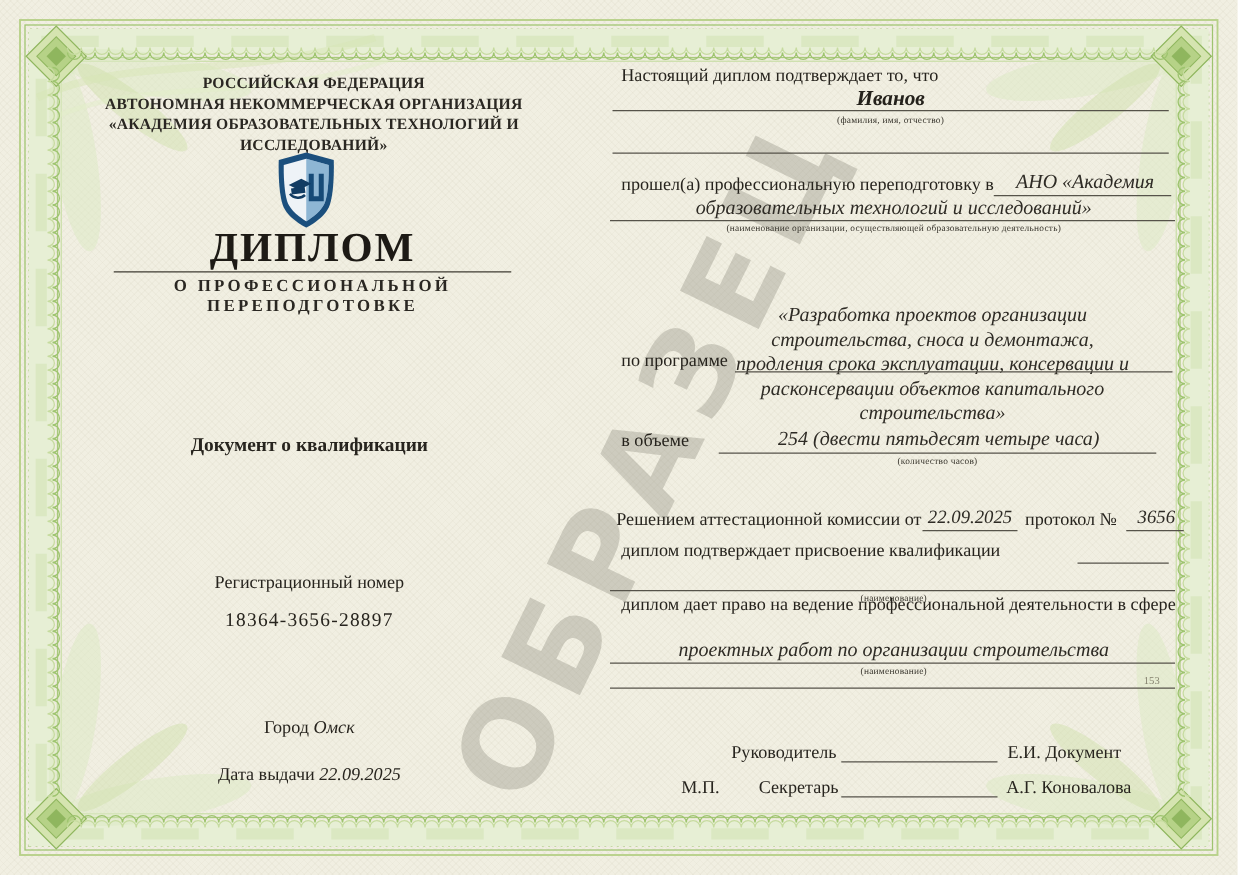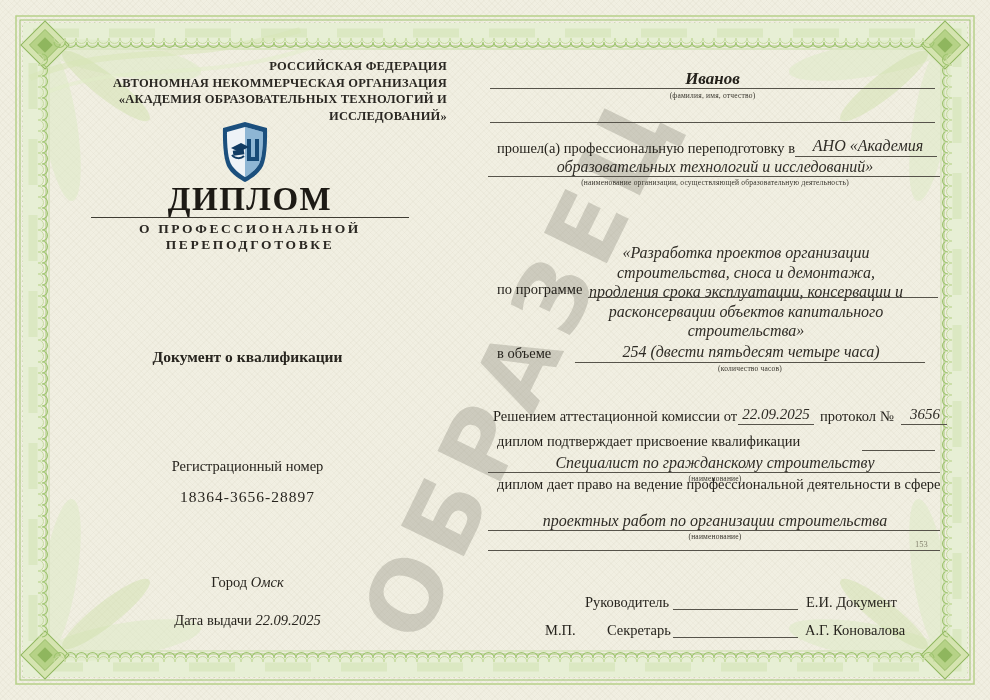--- a/index.html
+++ b/index.html
@@ -18,21 +18,21 @@
   #border-svg{position:absolute;left:0;top:0;z-index:0;}
   .watermark{
     position:absolute;left:520px;top:366px;z-index:1;
     transform:translate(-50%,-50%) rotate(-64deg);
     font-family:"DejaVu Sans","Liberation Sans",sans-serif;
     font-weight:bold;font-size:96px;letter-spacing:10px;
     color:#7d7b6e;opacity:0.30;white-space:nowrap;
   }
   .content{position:absolute;inset:0;z-index:2;}
   
-  .org-header{left:55px;top:58px;width:392px;text-align:right;
+  .org-header{left:55px;top:58px;width:392px;text-align:center;
     font-weight:bold;font-size:12.5px;line-height:16.5px;color:#2a2722;letter-spacing:0.2px;}
   .logo{left:219px;top:121px;width:52px;height:62px;}
   .title-block{left:55px;top:183px;width:390px;text-align:center;}
   .title-main{font-size:33px;font-weight:bold;letter-spacing:1.5px;line-height:33px;color:#1d1a15;}
   .title-rule{margin:1px auto 0;width:318px;border-top:1.2px solid #3f3c33;}
   .title-sub{margin-top:3px;font-size:13.5px;font-weight:bold;letter-spacing:2.6px;color:#2a2722;}
   .doc-type{left:60px;top:348px;width:375px;text-align:center;font-weight:bold;font-size:15.5px;}
   .reg-label{left:60px;top:458px;width:375px;text-align:center;font-size:14.5px;}
   .reg-number{left:60px;top:488px;width:375px;text-align:center;font-size:15.5px;letter-spacing:1px;}
   .city-line{left:60px;top:574px;width:375px;text-align:center;font-size:14.5px;}
@@ -155,20 +155,21 @@
 
     <div class="abs city-line">
       <span>Город</span>
       <span class="ital">Омск</span>
     </div>
     <div class="abs date-line">
       <span>Дата выдачи</span>
       <span class="ital">22.09.2025</span>
     </div>
 
+    <div class="abs r-text" style="left:497px;top:53px;">Настоящий диплом подтверждает то, что</div>
 
     <div class="abs value-bold center" style="left:490px;top:69px;width:445px;">Иванов</div>
     <div class="rule" style="left:490px;top:88px;width:445px;"></div>
     <div class="abs caption center" style="left:490px;top:91px;width:445px;">(фамилия, имя, отчество)</div>
 
     <div class="rule" style="left:490px;top:122px;width:445px;"></div>
 
     <div class="abs r-text" style="left:497px;top:140px;">прошел(а) профессиональную переподготовку в</div>
     <div class="abs value center" style="left:798px;top:137px;width:140px;">АНО «Академия</div>
     <div class="rule" style="left:795px;top:156px;width:142px;"></div>
@@ -191,21 +192,20 @@
 
     <div class="abs r-text" style="left:493px;top:408px;">Решением аттестационной комиссии от</div>
     <div class="abs value center" style="left:740px;top:406px;width:72px;font-size:15px;">22.09.2025</div>
     <div class="rule" style="left:738px;top:424px;width:76px;"></div>
     <div class="abs r-text" style="left:820px;top:408px;">протокол №</div>
     <div class="abs value center" style="left:903px;top:406px;width:44px;font-size:15px;">3656</div>
     <div class="rule" style="left:901px;top:424px;width:46px;"></div>
 
     <div class="abs r-text" style="left:497px;top:433px;">диплом подтверждает присвоение квалификации</div>
     <div class="rule" style="left:862px;top:450px;width:73px;"></div>
-    <div class="abs value center" style="left:490px;top:454px;width:450px;">Специалист по гражданскому строительству</div>
     <div class="rule" style="left:488px;top:472px;width:452px;"></div>
     <div class="abs caption center" style="left:490px;top:474px;width:450px;">(наименование)</div>
 
     <div class="abs r-text" style="left:497px;top:476px;">диплом дает право на ведение профессиональной деятельности в сфере</div>
     <div class="abs value center" style="left:490px;top:512px;width:450px;">проектных работ по организации строительства</div>
     <div class="rule" style="left:488px;top:530px;width:452px;"></div>
     <div class="abs caption center" style="left:490px;top:532px;width:450px;">(наименование)</div>
 
     <div class="abs pagenum" style="left:915px;top:539px;">153</div>
     <div class="rule" style="left:488px;top:550px;width:452px;"></div>

